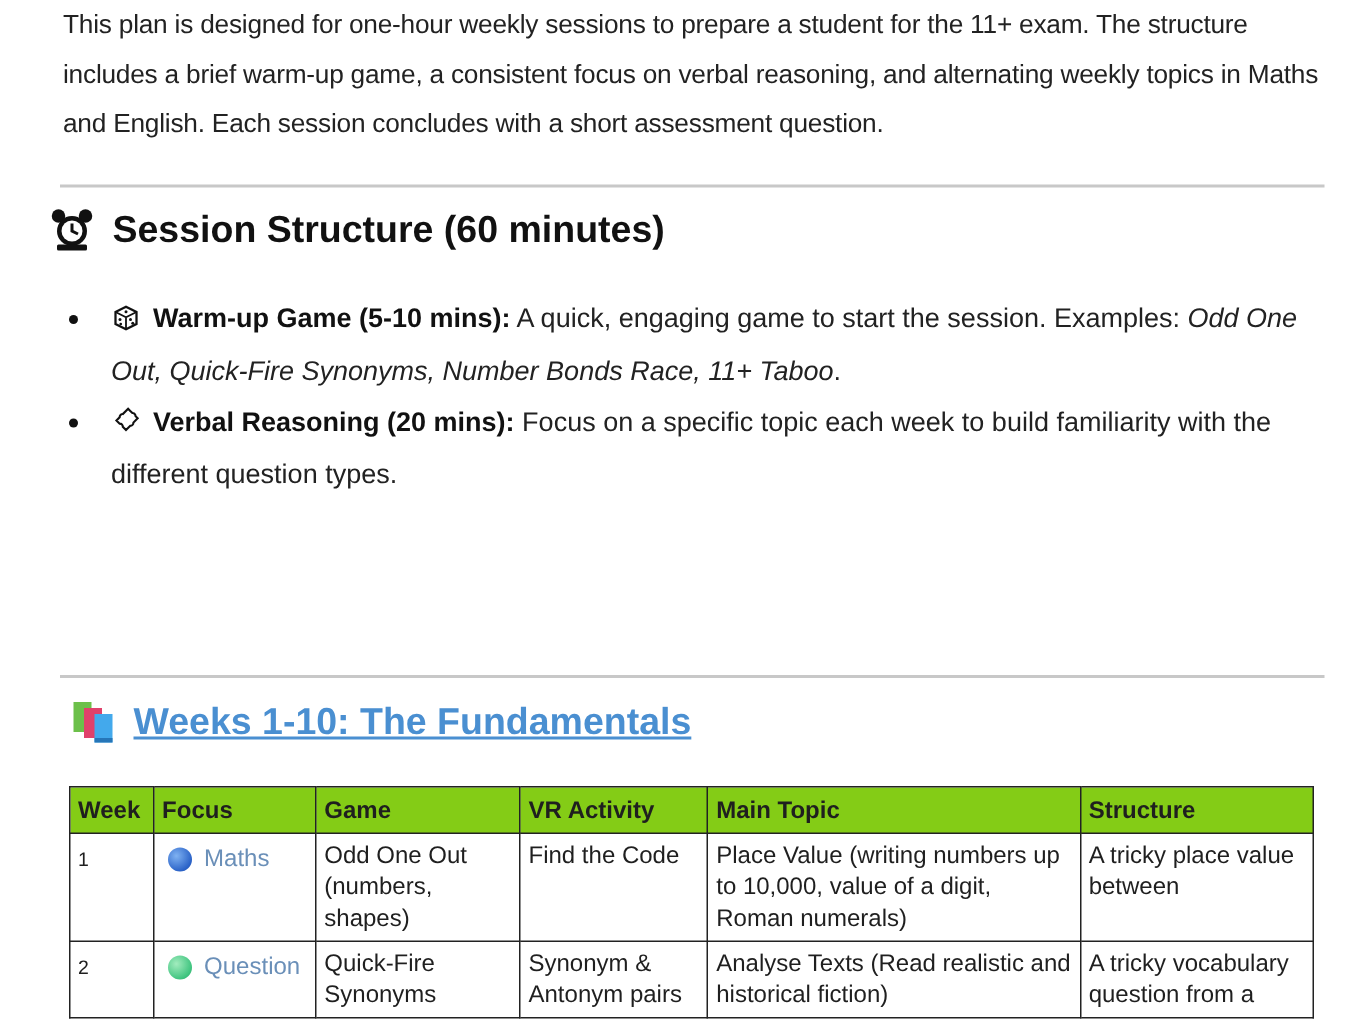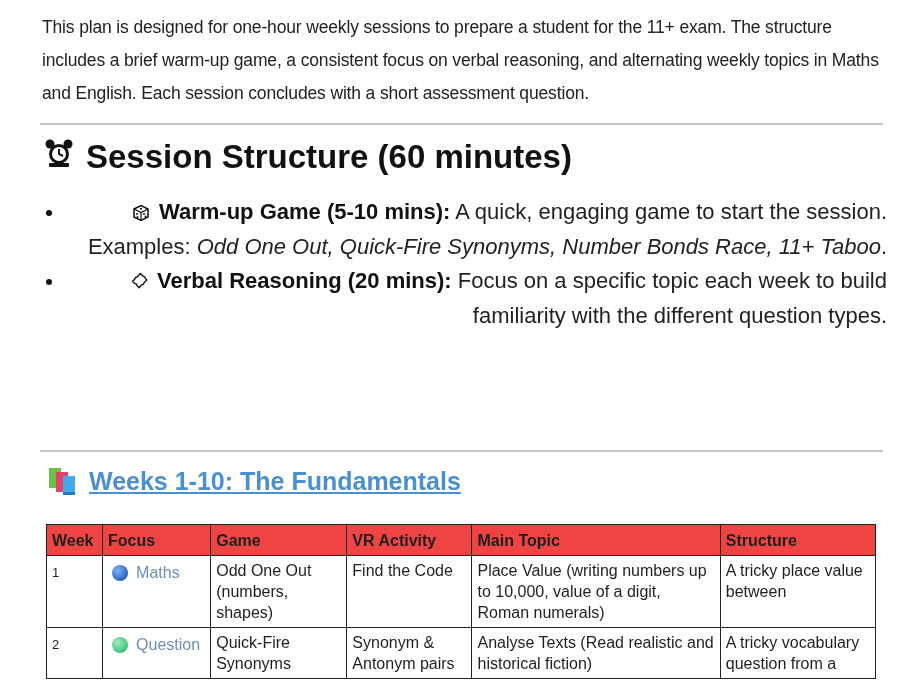--- a/index.html
+++ b/index.html
@@ -3,61 +3,61 @@
   <meta charset="utf-8">
   <style>
     html, body { margin: 0; padding: 0; background: #ffffff; }
     body {
       width: 910px; height: 683px; overflow: hidden;
       font-family: "Liberation Sans", "DejaVu Sans", sans-serif;
       color: #1f1f1f;
     }
     .page { position: relative; padding: 0 0 0 42px; }
     .intro {
-      margin: 0; padding-top: 11px;
+      margin: 0; 
       width: 845px;
       font-size: 17.5px; line-height: 33px; color: #222;
       letter-spacing: -0.15px;
     }
     .hr {
       height: 2px; background: #c8c8c8; border: 0;
       margin: 0; position: absolute; left: 40px; width: 843px;
     }
     .hr1 { top: 123px; }
     .hr2 { top: 450px; }
     .h2 {
-      position: absolute; left: 44px; top: 138px;
-      display: flex; align-items: flex-start;
-      font-size: 33px; font-weight: bold; color: #111;
+      position: absolute; left: 33px; top: 138px;
+      display: flex; align-items: flex-end;
+      font-size: 25px; font-weight: bold; color: #111;
     }
     .h2 .icon { width: 30px; height: 30px; margin-right: 12px; }
     .list { position: absolute; left: 42px; top: 195px; width: 845px; margin: 0; padding: 0; list-style: none; }
     .list li {
       position: relative; padding-left: 32px;
-      font-size: 22px; line-height: 34.5px; color: #222; text-align: right;
+      font-size: 18px; line-height: 34.5px; color: #222;
     }
     .list li::before {
       content: ""; position: absolute; left: 4px; top: 15px;
       width: 6px; height: 6px; border-radius: 50%; background: #111;
     }
     .list .b-icon { display: inline-block; width: 20px; height: 20px; vertical-align: -4px; margin-right: 8px; }
     .list b { color: #111; }
     .h3 {
       position: absolute; left: 47px; top: 466px;
       display: flex; align-items: center;
       font-size: 25px; font-weight: bold; color: #4a8fd1; text-decoration: underline;
     }
     .h3 .icon { width: 32px; height: 30px; margin-right: 10px; }
     table {
       position: absolute; left: 46px; top: 524px;
       border-collapse: collapse; width: 830px;
       font-size: 16px; color: #1f1f1f;
     }
     th, td { border: 1.5px solid #222; padding: 4px 5px 4px 5px; text-align: left; vertical-align: top; line-height: 21px; }
-    th { background: #ef4444; font-weight: bold; padding-top: 5px; padding-bottom: 4px; }
+    th { background: #84cc16; font-weight: bold; padding-top: 5px; padding-bottom: 4px; }
     td.week { font-size: 13px; padding-top: 6px; }
     .focus { display: flex; align-items: center; color: #6a8fb8; padding-top: 2px; text-align: right; }
     .dot { width: 16px; height: 16px; border-radius: 50%; margin: 0 8px 0 4px; }
     .dot.blue { background: radial-gradient(circle at 35% 35%, #7fb2f2, #2b63c8 70%, #1d4ea8); }
     .dot.green { background: radial-gradient(circle at 35% 35%, #a2ecbe, #3fc47f 70%, #2b9c62); }
   </style>
 </head>
 <body>
 
 <div class="page">

